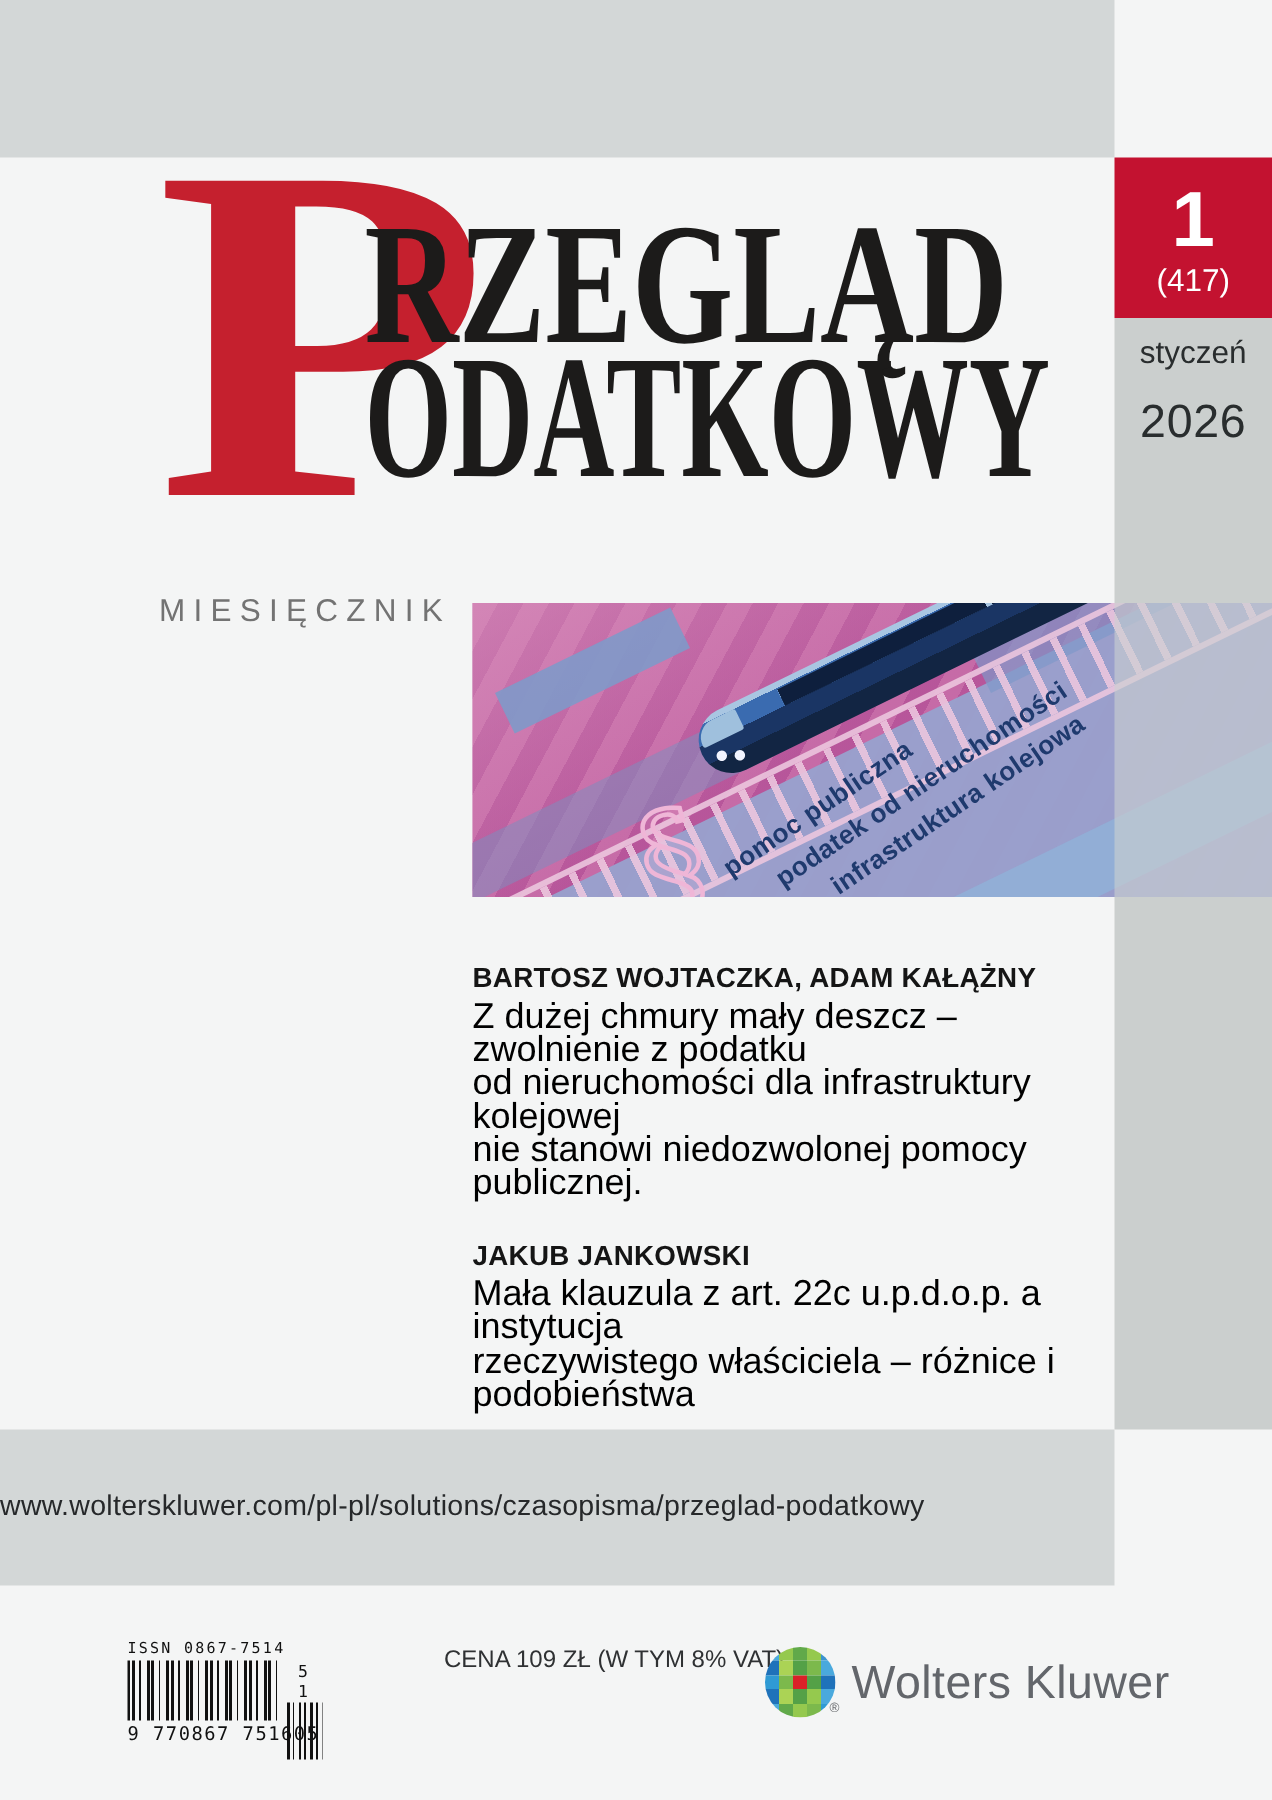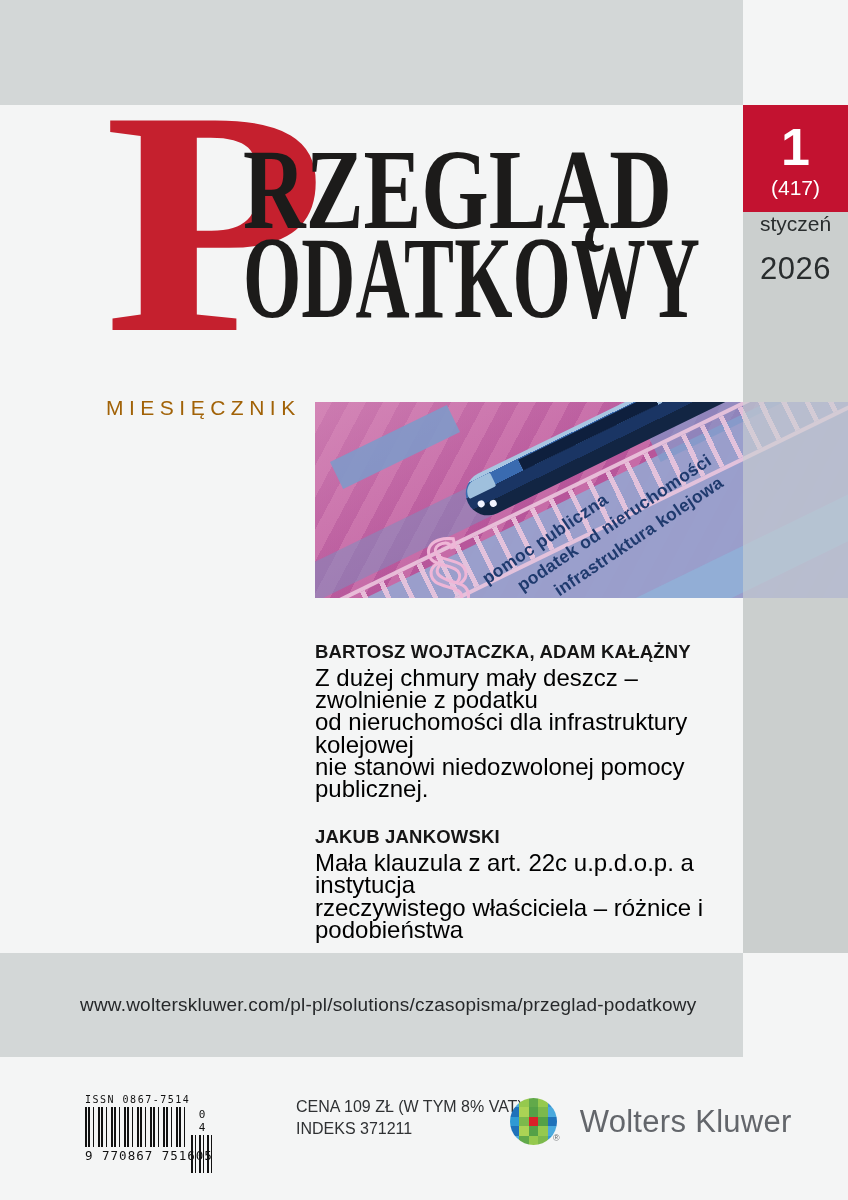--- a/index.html
+++ b/index.html
@@ -3,41 +3,41 @@
 <meta charset="utf-8">
 <style>
   html,body{margin:0;padding:0;background:#888;}
   .page{position:relative;width:848px;height:1200px;background:#f4f5f5;overflow:hidden;
         font-family:"Liberation Sans",sans-serif;color:#1b1b1b;}
 
   
   .top-band{position:absolute;left:0;top:0;width:743px;height:105px;background:#d3d7d7;}
   .url-band{position:absolute;left:0;top:953px;width:743px;height:104px;background:#d3d7d7;
             display:flex;align-items:center;}
-  .url-text{margin-left:80px;font-size:19px;color:#26282a;letter-spacing:.2px;white-space:nowrap;}
+  .url-text{font-size:19px;color:#26282a;letter-spacing:.2px;white-space:nowrap;}
 
   
   .issue-box{position:absolute;left:743px;top:105px;width:105px;height:107px;background:#c31230;
              color:#fff;display:flex;flex-direction:column;align-items:center;justify-content:center;
              box-sizing:border-box;padding-top:4px;}
   .issue-number{font-size:52px;font-weight:700;line-height:1;}
   .issue-edition{font-size:21px;margin-top:3px;}
   .sidebar-col{position:absolute;left:743px;top:212px;width:105px;height:741px;background:#cbcfce;
                text-align:center;color:#292d2e;z-index:0;}
-  .issue-month{font-size:21px;}
+  .issue-month{margin-top:12px;font-size:21px;}
   .issue-year{font-size:31px;margin-top:15px;letter-spacing:.5px;}
   .sidebar-overlay{position:absolute;left:743px;top:402px;width:105px;height:196px;
                    background:rgba(204,208,208,.62);z-index:5;}
 
   
   .masthead{position:absolute;left:0;top:90px;pointer-events:none;}
   .masthead text{font-family:"Liberation Serif",serif;font-weight:bold;}
   .masthead .initial{fill:#c5202e;}
   .masthead .word{fill:#1c1b1a;}
-  .tagline{position:absolute;left:106px;top:396px;font-size:21px;letter-spacing:5.5px;color:#a16207;}
+  .tagline{position:absolute;left:106px;top:396px;font-size:21px;letter-spacing:5.5px;color:#737373;}
 
   
   .illustration{position:absolute;left:315px;top:402px;width:533px;height:196px;overflow:hidden;
     background:
       linear-gradient(150deg, rgba(222,156,195,.55), rgba(222,156,195,0) 45%),
       repeating-linear-gradient(118deg, rgba(255,255,255,.10) 0 15px, rgba(120,55,135,.12) 15px 30px),
       #c05a9d;}
   .illustration *{position:absolute;}
   .ib{transform:rotate(-26deg);}
   .band1{left:15px;top:30px;width:130px;height:30px;background:#7f99c9;opacity:.9;}
@@ -84,21 +84,21 @@
 
   .wk-logo{position:absolute;left:510px;top:1098px;display:flex;align-items:center;}
   .globe{position:relative;width:47px;height:47px;border-radius:50%;overflow:hidden;flex:0 0 auto;}
   .globe .row{height:20%;width:100%;}
   .g1{background:linear-gradient(90deg,#4aa9dd 0 20%,#95c94e 0 40%,#61a94a 0 60%,#95c94e 0 80%,#3d93cf 0 100%);}
   .g2{background:linear-gradient(90deg,#1f72ba 0 20%,#abd355 0 40%,#54a147 0 60%,#7cb94c 0 80%,#4aa9dd 0 100%);}
   .g3{background:linear-gradient(90deg,#2f9ad4 0 20%,#7cb94c 0 40%,#da2128 0 60%,#54a147 0 80%,#1f72ba 0 100%);}
   .g4{background:linear-gradient(90deg,#1f72ba 0 20%,#abd355 0 40%,#54a147 0 60%,#95c94e 0 80%,#4aa9dd 0 100%);}
   .g5{background:linear-gradient(90deg,#4aa9dd 0 20%,#61a94a 0 40%,#95c94e 0 60%,#7cb94c 0 80%,#2f9ad4 0 100%);}
   .reg-mark{font-size:9px;color:#6a6d70;align-self:flex-end;margin:0 4px 2px -4px;}
-  .wk-wordmark{font-size:31px;color:#63666b;letter-spacing:.3px;margin-left:16px;white-space:nowrap;}
+  .wk-wordmark{font-size:31px;color:#63666b;letter-spacing:.3px;margin-left:4px;white-space:nowrap;}
 </style>
 </head>
 <body>
 
 <div class="page">
 
   <div class="top-band"></div>
 
   <svg class="masthead" width="743" height="265" viewBox="0 0 743 265">
     <text class="initial" x="104" y="240" font-size="320" textLength="222" lengthAdjust="spacingAndGlyphs">P</text>
@@ -153,28 +153,27 @@
 
   <div class="url-band">
     <div class="url-text">www.wolterskluwer.com/pl-pl/solutions/czasopisma/przeglad-podatkowy</div>
   </div>
 
   <div class="barcode-group">
     <div class="issn">ISSN 0867-7514</div>
     <div class="bars"></div>
     <div class="bar-digits">9 770867 751605</div>
     <div class="addon">
-      <div class="addon-digits">0 4</div>
+      <div class="addon-digits">5 1</div>
       <div class="addon-bars"></div>
     </div>
   </div>
 
   <div class="price-block">
     <div>CENA 109 ZŁ (W TYM 8% VAT)</div>
-    <div>INDEKS 371211</div>
   </div>
 
   <div class="wk-logo">
     <div class="globe">
       <div class="row g1"></div>
       <div class="row g2"></div>
       <div class="row g3"></div>
       <div class="row g4"></div>
       <div class="row g5"></div>
     </div>

